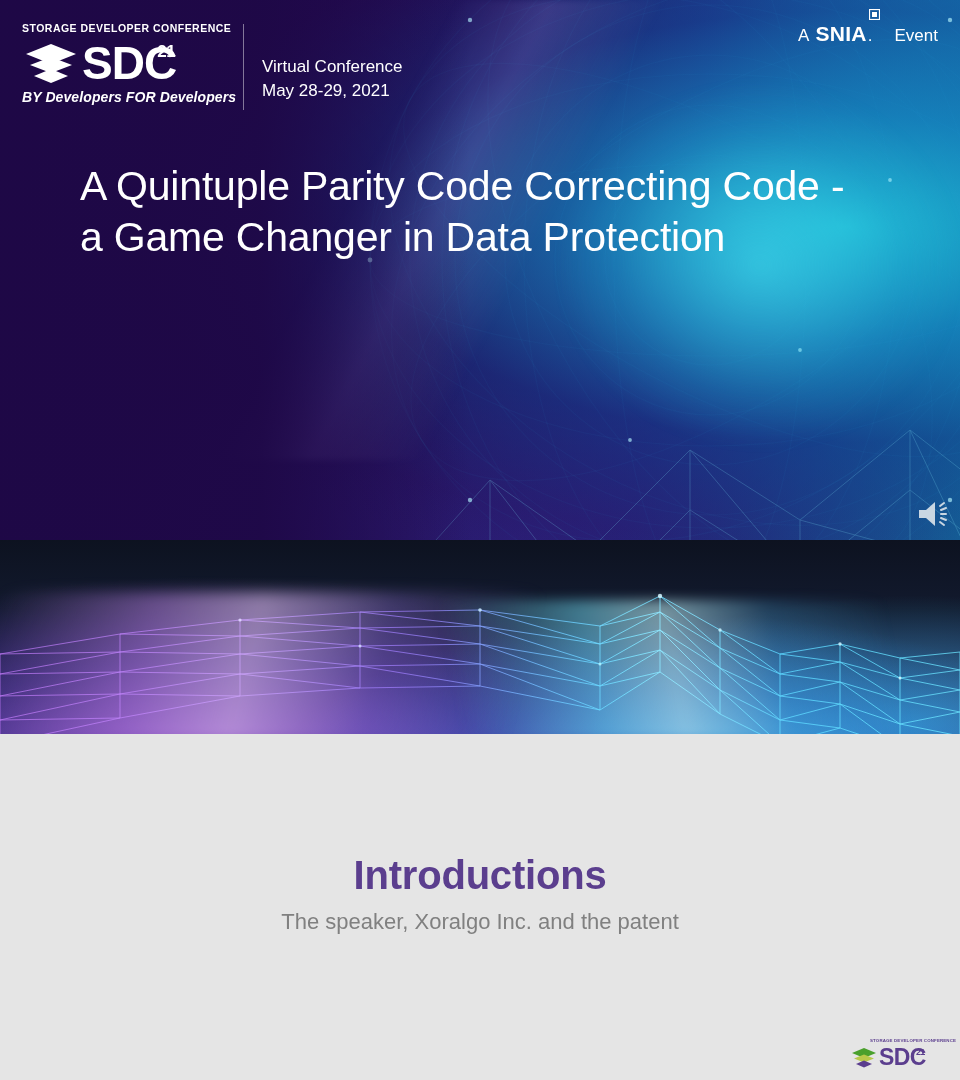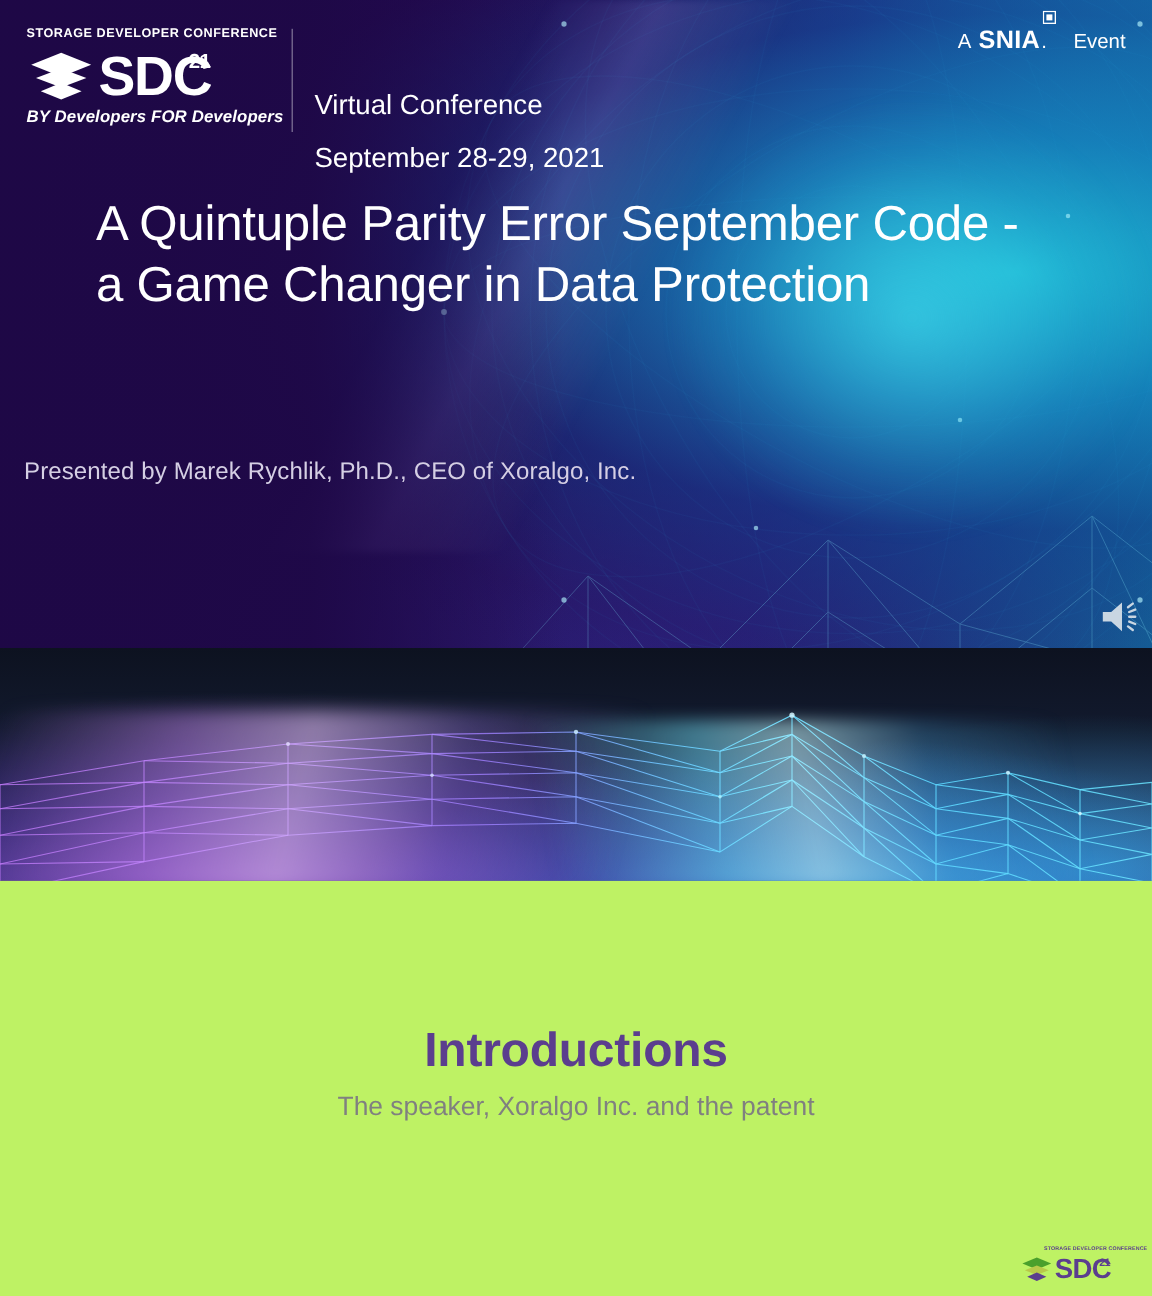--- a/index.html
+++ b/index.html
@@ -56,21 +56,21 @@
   }
   .sdc-tag{
     font-size:14px; font-style:italic; font-weight:bold; color:#ffffff;
     letter-spacing:.1px; white-space:nowrap; line-height:14px; margin-top:1px;
   }
   .sdc-divider{
     position:absolute; left:243px; top:24px; width:1px; height:86px;
     background:rgba(255,255,255,0.45);
   }
   .conf-lines{ position:absolute; left:262px; top:55px; }
-  .conf-line{ font-size:23px; color:#ffffff; line-height:24px; white-space:nowrap;margin-top:20px; }
+  .conf-line{ font-size:17px; color:#ffffff; line-height:24px; white-space:nowrap; }
 
   .snia{
     position:absolute; right:22px; top:22px; height:26px;
     display:flex; align-items:baseline; color:#ffffff; white-space:nowrap;
   }
   .snia-a{ font-size:17px; }
   .snia-name{ font-size:21px; font-weight:bold; letter-spacing:.3px; margin-left:6px; position:relative; }
   .snia-dot{ font-size:17px; margin-left:1px; }
   .snia-event{ font-size:17px; margin-left:22px; }
   .snia-pix{ position:absolute; right:-13px; top:-13px; width:11px; height:11px; }
@@ -83,21 +83,21 @@
   }
   .s1-presenter{
     position:absolute; left:20px; top:379px; width:820px;
     font-size:20px; line-height:28px; color:#d5cfe4; letter-spacing:.1px;
   }
   .s1-audio{ position:absolute; left:915px; top:497px; width:40px; height:34px; }
 
   
   .slide2{
     position:absolute; left:0; top:540px; width:960px; height:540px;
-    background:#bef264; overflow:hidden;
+    background:#e5e5e5; overflow:hidden;
   }
   .s2-banner{
     position:absolute; left:0; top:0; width:960px; height:194px; overflow:hidden;
     background:
       radial-gradient(75% 130% at 22% 110%, rgba(190,90,230,0.55) 0%, rgba(120,60,200,0.28) 38%, rgba(16,20,36,0) 70%),
       radial-gradient(60% 120% at 72% 125%, rgba(60,200,255,0.70) 0%, rgba(35,140,235,0.35) 40%, rgba(16,20,36,0) 72%),
       radial-gradient(48% 95% at 95% 95%, rgba(70,215,255,0.55) 0%, rgba(16,20,36,0) 70%),
       linear-gradient(180deg, #0d1220 0%, #121a2e 36%, #1e2250 70%, #2a2a6e 100%);
   }
   .s2-wave{ position:absolute; left:0; bottom:-10px; width:960px; height:210px; }
@@ -222,35 +222,34 @@
       <div class="sdc-word">
         <span>SD</span><span class="sdc-c-wrap"><span>C</span><span class="sdc-21">21</span></span>
       </div>
     </div>
     <div class="sdc-tag">BY Developers FOR Developers</div>
   </div>
   <div class="sdc-divider"></div>
 
   <div class="conf-lines">
     <div class="conf-line">Virtual Conference</div>
-    <div class="conf-line">September 28-29, 2021</div>
+    <div class="conf-line">May 28-29, 2021</div>
   </div>
 
   <div class="snia">
     <span class="snia-a">A</span>
     <span class="snia-name">SNIA<svg class="snia-pix" viewBox="0 0 11 11">
         <rect x="0.5" y="0.5" width="10" height="10" fill="none" stroke="#ffffff" stroke-width="1.2"></rect>
         <rect x="3" y="3" width="5" height="5" fill="#ffffff"></rect>
       </svg></span>
     <span class="snia-dot">.</span>
     <span class="snia-event">Event</span>
   </div>
 
-  <h1 class="s1-title">A Quintuple Parity Error September Code - a Game Changer in Data Protection</h1>
-  <div class="s1-presenter">Presented by Marek Rychlik, Ph.D., CEO of Xoralgo, Inc.</div>
+  <h1 class="s1-title">A Quintuple Parity Code Correcting Code - a Game Changer in Data Protection</h1>
 
   <div class="s1-audio">
     <svg viewBox="0 0 40 34" width="40" height="34">
       <path d="M4,13 L11,13 L20,5 L20,29 L11,21 L4,21 Z" fill="#c9d6e2"></path>
       <g stroke="#c9d6e2" stroke-width="2" stroke-linecap="round" fill="none">
         <path d="M25,9 L29,6"></path>
           <path d="M26,13 L31,11"></path>
           <path d="M26,17 L31,17"></path>
         <path d="M26,21 L31,23"></path>
           <path d="M25,25 L29,28"></path>

